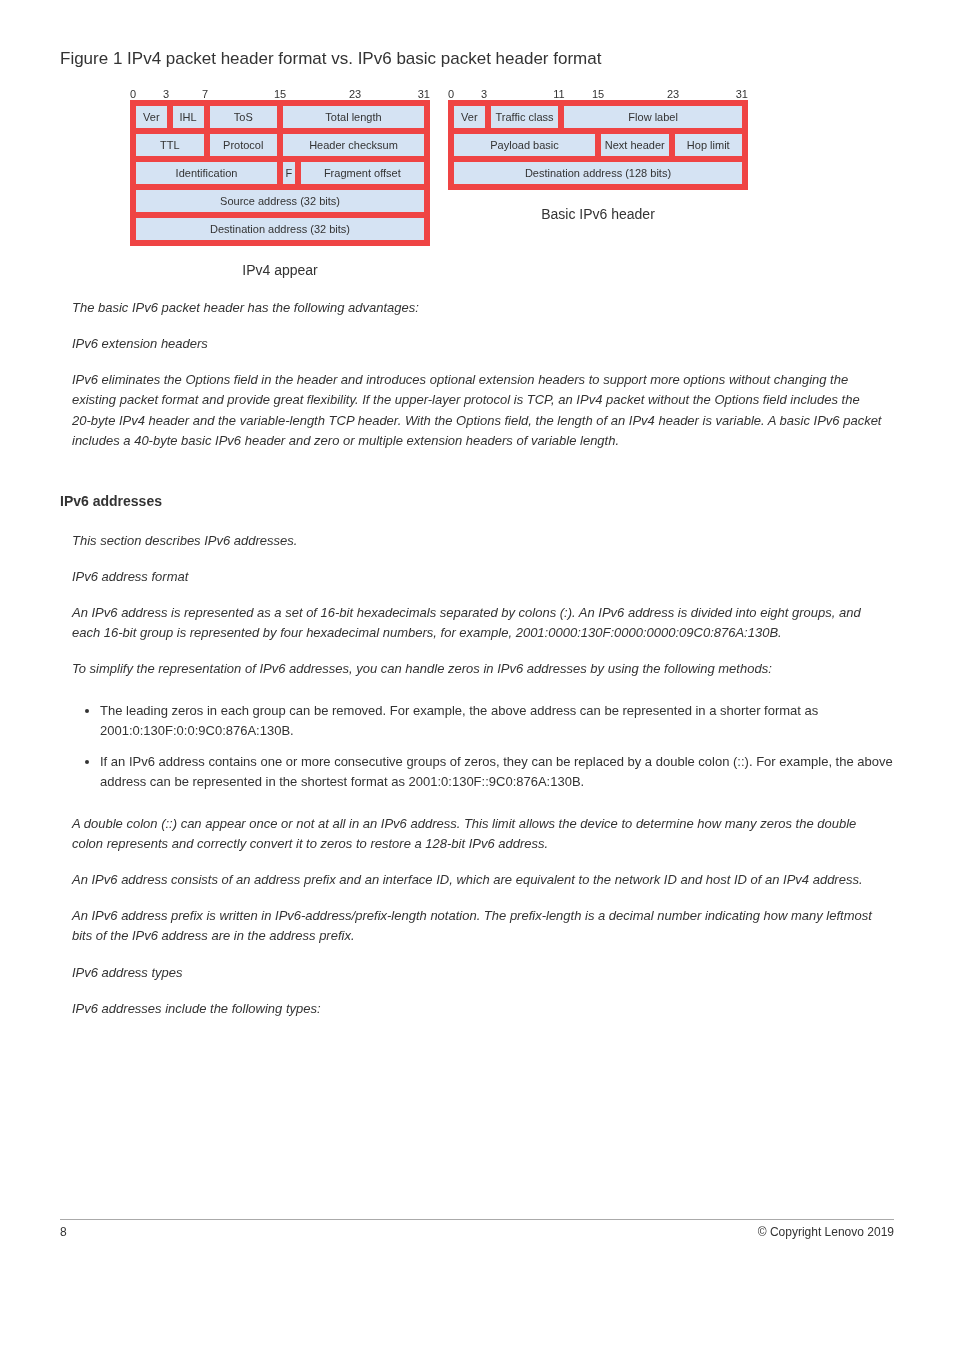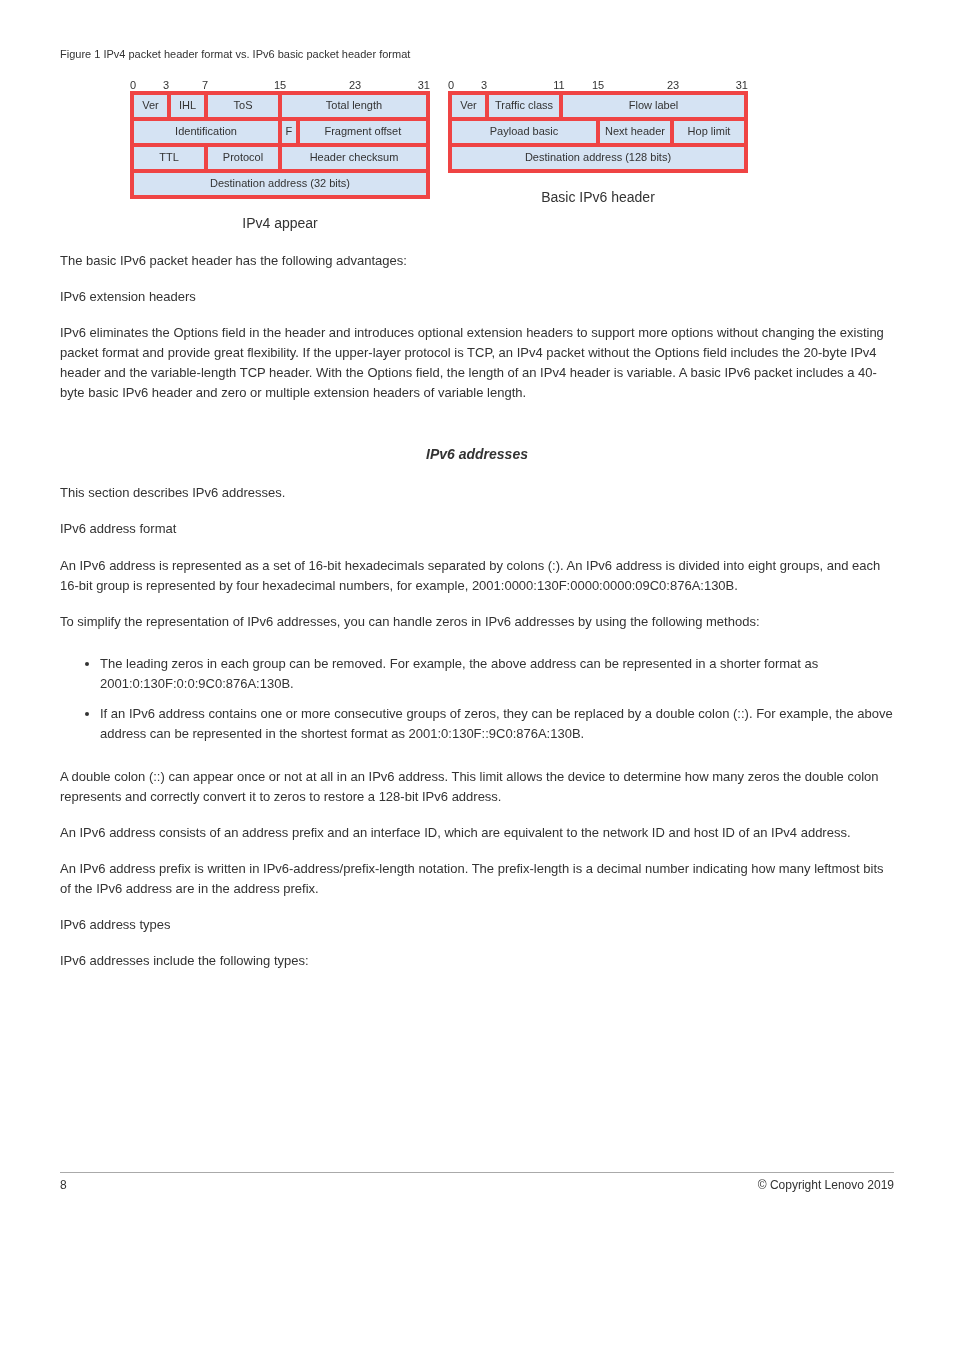--- a/index.html
+++ b/index.html
@@ -7,21 +7,21 @@
     margin: 0;
     padding: 40px 60px;
     font-size: 13px;
     color: #333;
     line-height: 1.55;
     max-width: 954px;
     box-sizing: border-box;
   }
   .figure-caption {
     margin: 6px 0 14px;
-    font-size: 11px;
+    font-size: 17px;
   }
   .diagram-row {
     display: flex;
     gap: 18px;
     margin-left: 70px;
     margin-bottom: 4px;
   }
   .hdr-wrap {
     flex: 0 0 auto;
     width: 300px;
@@ -39,42 +39,41 @@
   }
   .ruler span.l { transform: none; }
   .ruler span.r { transform: translateX(-100%); }
   table.hdr {
     width: 100%;
     border-collapse: collapse;
     table-layout: fixed;
     background: #d5e3f3;
   }
   table.hdr td {
-    border: 4px solid #ef4444;
+    border: 6px solid #ef4444;
     text-align: center;
     vertical-align: middle;
     font-size: 11px;
     height: 22px;
     padding: 0 2px;
     line-height: 1.05;
   }
   .tall-src td { height: 92px; }
   .tall-dst td { height: 100px; }
   .sub-caption {
     text-align: center;
     font-size: 14px;
     margin-top: 14px;
   }
-  .body-text { margin: 16px 0; }
+  .body-text { margin: 16px 12px; font-style: italic; }
   h3.sec {
-    text-align: center;
+    text-align: left;
     font-size: 14px;
     font-weight: bold;
     margin: 40px 0 18px;
-    font-style: italic;
   }
   ul.blist {
     list-style: disc;
     padding-left: 40px;
     margin: 22px 0;
   }
   ul.blist li { margin-bottom: 10px; }
   .footer {
     margin-top: 200px;
     font-size: 12px;
@@ -110,29 +109,32 @@
           <col style="width:25%">
       </colgroup>
       <tbody>
           <tr>
         <td>Ver</td>
         <td>IHL</td>
         <td colspan="2">ToS</td>
         <td colspan="3">Total length</td>
       </tr>
       <tr>
+        <td colspan="2">TTL</td>
+        <td colspan="2">Protocol</td>
+        <td colspan="3">Header checksum</td>
+      </tr>
+      <tr>
         <td colspan="4">Identification</td>
         <td>F</td>
         <td colspan="2">Fragment offset</td>
       </tr>
       <tr>
-        <td colspan="2">TTL</td>
-        <td colspan="2">Protocol</td>
-        <td colspan="3">Header checksum</td>
-      </tr>
+            <td colspan="7">Source address (32 bits)</td>
+          </tr>
       <tr>
             <td colspan="7">Destination address (32 bits)</td>
           </tr>
     </tbody>
       </table>
     <div class="sub-caption">IPv4 appear</div>
   </div>
 
   <div class="hdr-wrap">
     <div class="ruler">

